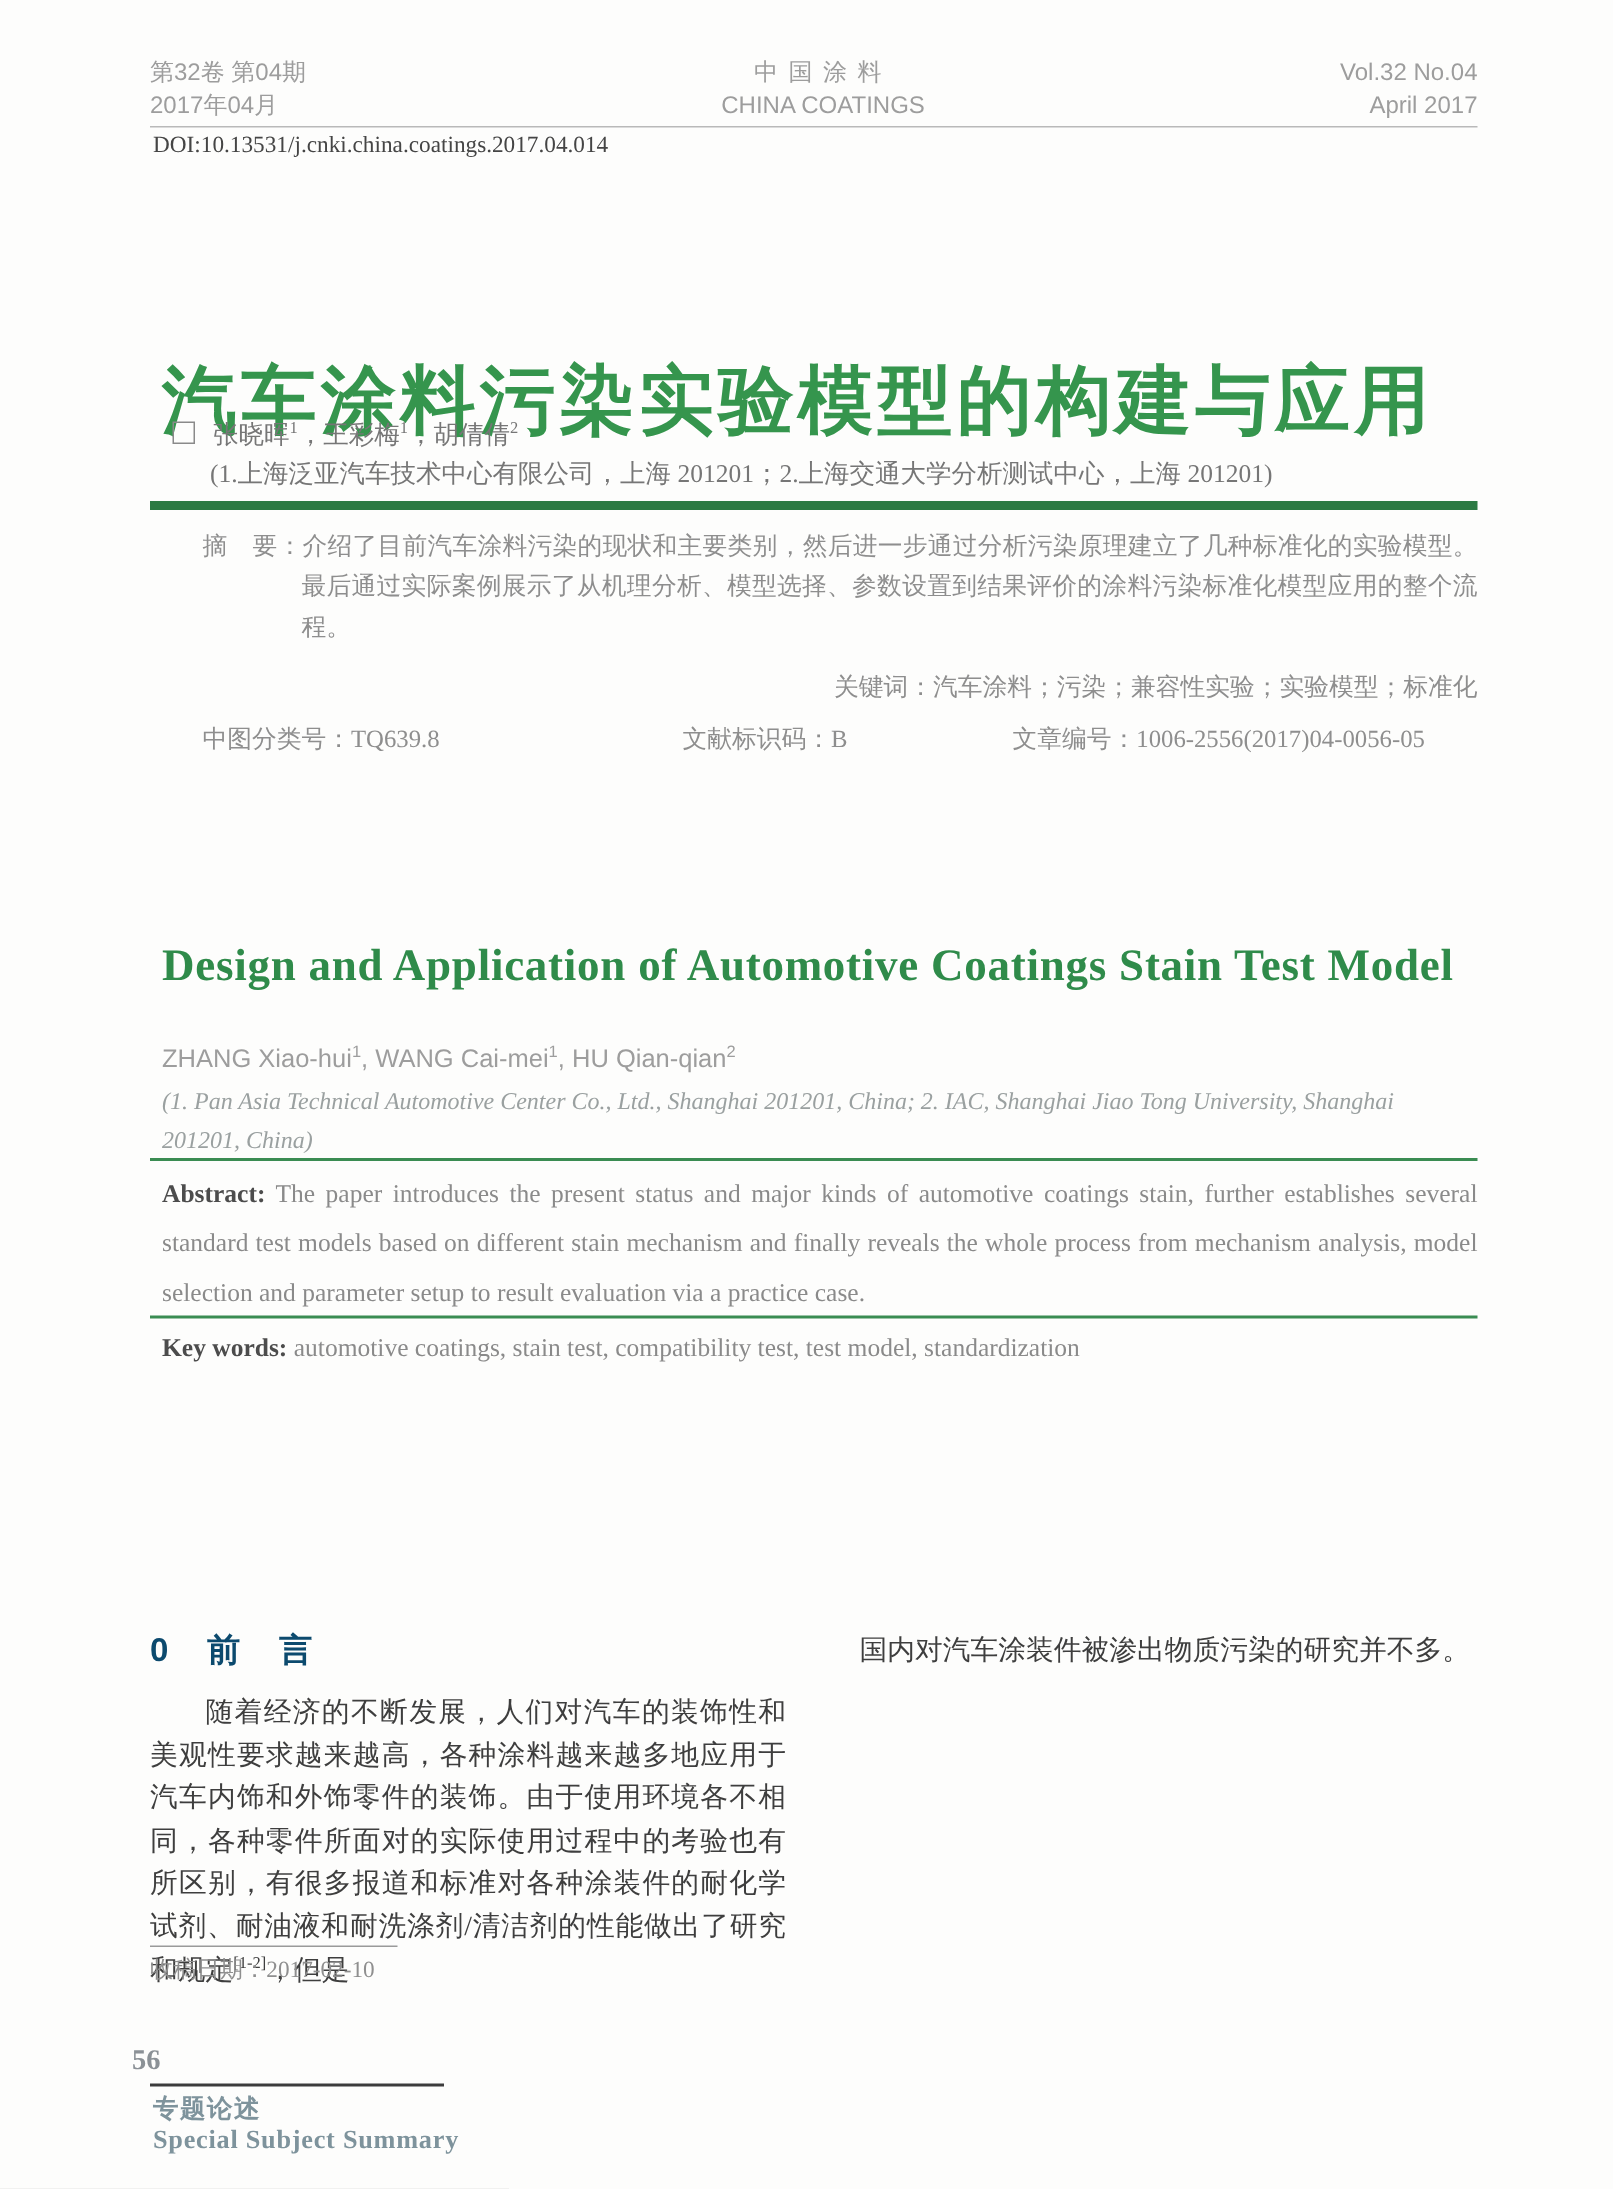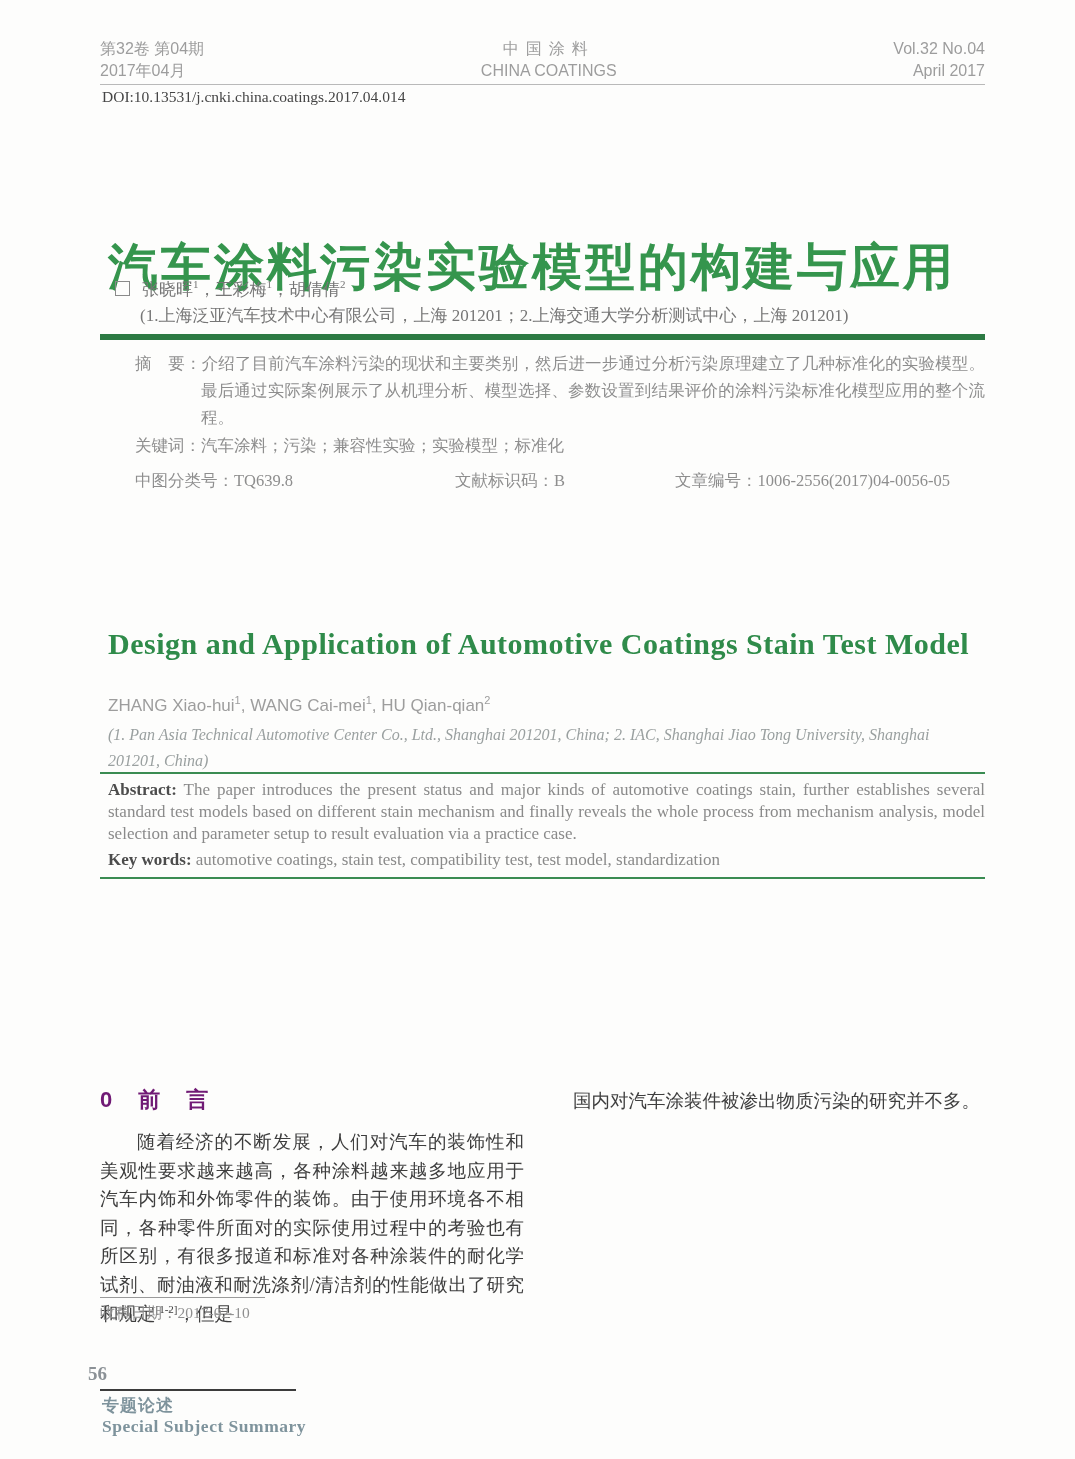--- a/index.html
+++ b/index.html
@@ -42,21 +42,21 @@
   .cn-affil{
     position:absolute;left:140px;top:304px;width:860px;
     color:#767676;font-size:17px;
   }
   .green-bar{position:absolute;left:100px;top:334px;width:885px;height:6px;background:#2c7a43;}
 
   
   .cn-meta{position:absolute;left:135px;top:350px;width:850px;color:#8e8e8e;font-size:16.5px;line-height:27px;}
   .hang{padding-left:66px;text-align:justify;}
   .hang .lbl{margin-left:-66px;}
-  .kw-line{margin-top:1px;}
+  .kw-line{margin-top:13px;text-align:right;}
   .class-row{display:flex;margin-top:8px;}
   .class-row .c1{width:320px;}
   .class-row .c2{width:220px;}
   .class-row .c3{flex:1;}
 
   
   .en-title{
     position:absolute;left:108px;top:596px;width:870px;
     color:#2f8b4a;font-size:30px;font-weight:700;line-height:46px;
     font-family:Liberation Serif, serif;letter-spacing:0.5px;
@@ -66,32 +66,32 @@
     color:#9d9d9d;font-size:17px;font-family:"Liberation Sans", sans-serif;
   }
   .en-affil{
     position:absolute;left:108px;top:722px;width:877px;
     color:#9aa0a0;font-size:16px;font-style:italic;line-height:26px;
     font-family:"Liberation Serif", serif;
   }
   .rule-green-1{position:absolute;left:100px;top:772px;width:885px;border-top:2.5px solid #3a8c52;}
   .en-abs{
     position:absolute;left:108px;top:779px;width:877px;
-    color:#8a8a8a;font-size:17px;line-height:22px;text-align:justify;
+    color:#8a8a8a;font-size:17px;line-height:33px;text-align:justify;
     font-family:"Liberation Serif", serif;
   }
   .en-abs .lbl,.en-kw .lbl{font-weight:700;color:#4c4c4c;}
   .en-kw{margin-top:4px;text-align:left;}
   .rule-green-2{position:absolute;left:100px;top:877px;width:885px;border-top:2px solid #3a8c52;}
 
   
   .col-left{position:absolute;left:100px;top:1085px;width:424px;}
   .col-right{position:absolute;left:545px;top:1087px;width:440px;margin-left:28px;}
   .sec-head{
-    color:#701a75;font-size:22px;font-weight:700;
+    color:#0c4a6e;font-size:22px;font-weight:700;
     font-family:"Liberation Sans", sans-serif;margin:0 0 13px 0;letter-spacing:2px;
   }
   .body-p{
     margin:0;color:#3e3e3e;font-size:18.5px;line-height:28.6px;text-align:justify;
   }
   .indent{text-indent:2em;}
   .body-p sup{font-size:11px;line-height:0;}
 
   
   .fn-rule{position:absolute;left:100px;top:1297px;width:165px;border-top:1.5px solid #9a9a9a;}

